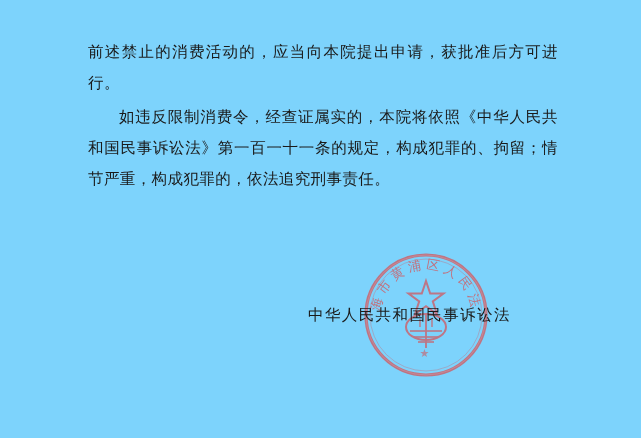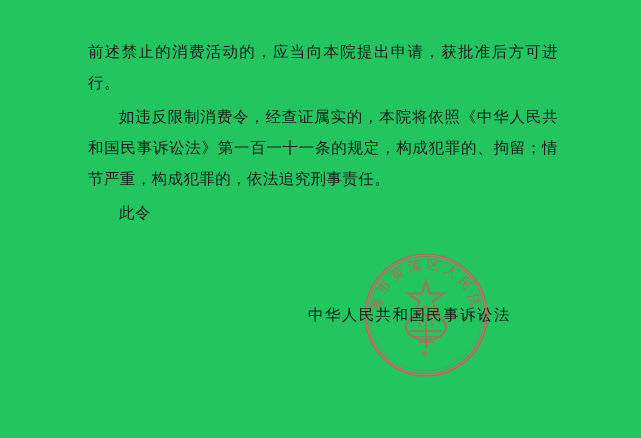--- a/index.html
+++ b/index.html
@@ -10,21 +10,21 @@
   body {
     width: 641px;
     height: 438px;
     overflow: hidden;
     font-family: "Liberation Serif", "DejaVu Serif", serif;
   }
   .page {
     position: relative;
     width: 641px;
     height: 438px;
-    background: #22c55e;
+    background: #7dd3fc;
   }
   .doc-body {
     position: absolute;
     left: 88px;
     top: 36px;
     width: 470px;
   }
   .para {
     font-size: 15.5px;
     line-height: 31px;
@@ -67,21 +67,20 @@
   }
 </style>
 </head>
 <body>
 
 <div class="page">
 
   <div class="doc-body">
     <p class="para">前述禁止的消费活动的，应当向本院提出申请，获批准后方可进行。</p>
     <p class="para indent">如违反限制消费令，经查证属实的，本院将依照《中华人民共和国民事诉讼法》第一百一十一条的规定，构成犯罪的、拘留；情节严重，构成犯罪的，依法追究刑事责任。</p>
-    <p class="para indent short">此令</p>
   </div>
 
   <div class="seal-wrap">
     <svg class="seal" viewBox="0 0 128 128" aria-hidden="true">
       <defs>
         <path id="sealArcTop" d="M 18,64 A 46,46 0 0 1 110,64"></path>
         <path id="sealArcBottom" d="M 22,64 A 42,42 0 0 0 106,64"></path>
       </defs>
       <circle cx="64" cy="64" r="60" fill="none" stroke="#d4565c" stroke-width="3.2" opacity="0.92"></circle>
       <circle cx="64" cy="64" r="56" fill="none" stroke="#d4565c" stroke-width="0.8" opacity="0.5"></circle>

